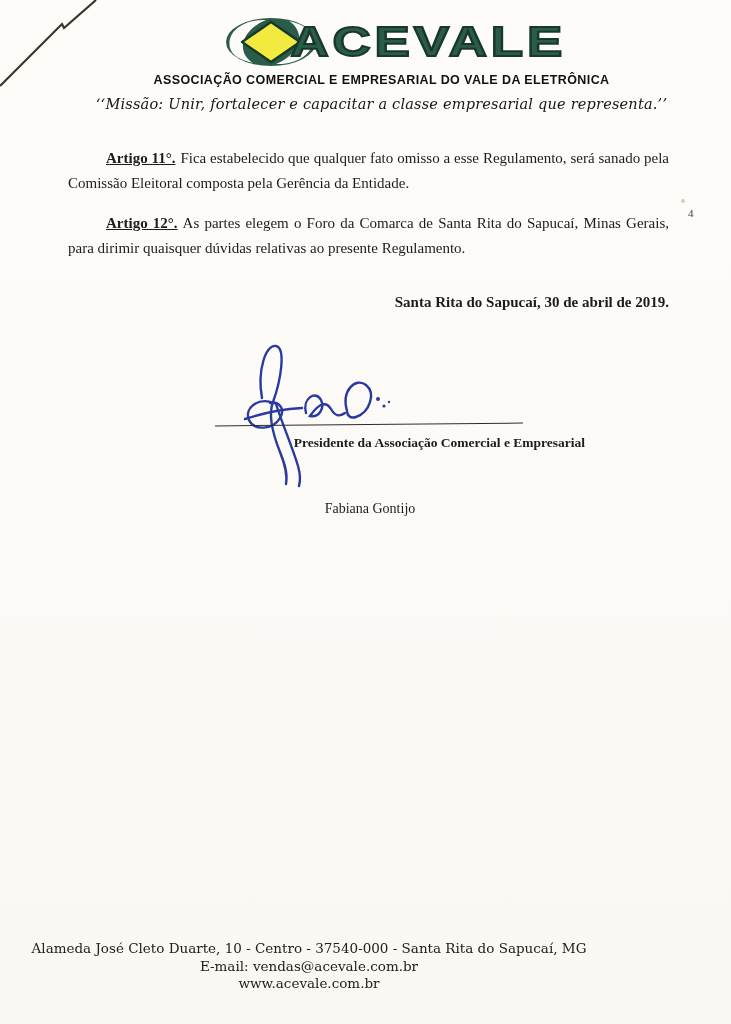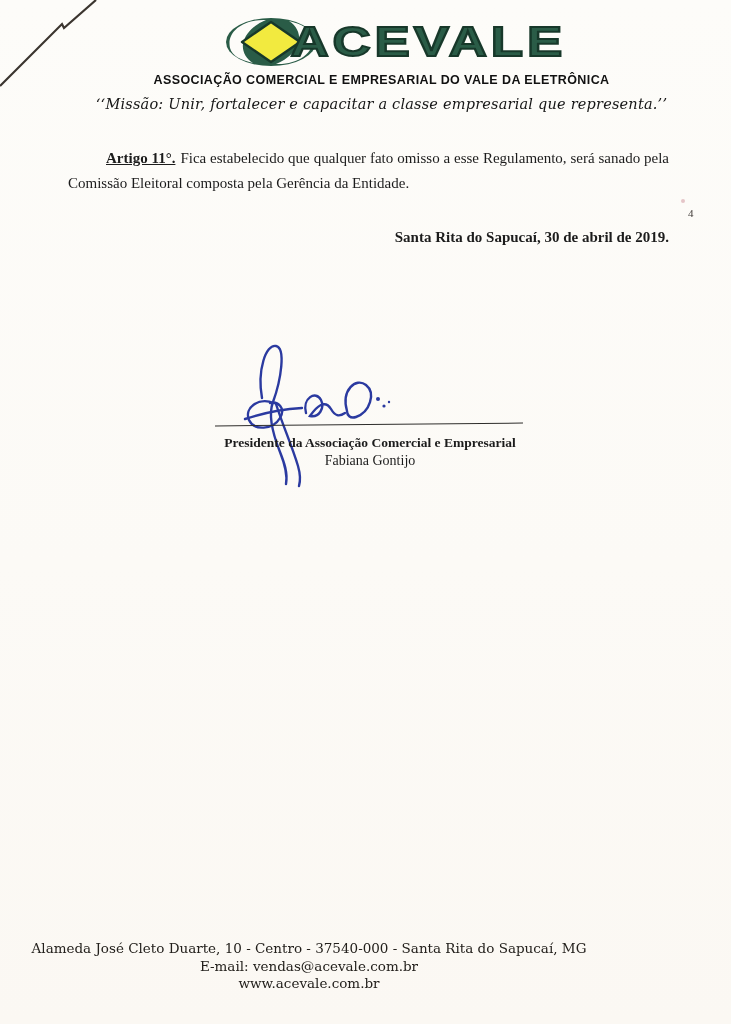--- a/index.html
+++ b/index.html
@@ -52,22 +52,22 @@
   .content{position:absolute;top:146px;left:68px;width:601px;font-size:15px;line-height:25px;text-align:justify;}
   .article{margin:0;text-indent:38px;}
   .article + .article{margin-top:15px;}
   .article-label{font-weight:bold;text-decoration:underline;margin-right:5px;}
   .date-line{margin-top:29px;text-align:right;font-weight:bold;text-indent:0;}
   
   .signature{position:absolute;top:340px;left:0;width:731px;height:160px;}
   .sig-ink{position:absolute;left:238px;top:0;}
   .sig-line{position:absolute;left:215px;top:84px;width:308px;border-top:1.8px solid #2e2d2b;transform:rotate(-0.55deg);}
   .sig-text{position:absolute;left:155px;top:94px;width:430px;text-align:center;font-size:13.5px;line-height:17.5px;}
-  .sig-title{font-weight:bold;}
-  .signer{font-weight:normal;font-size:14px;}
+  .sig-title{font-weight:bold;text-align:right;}
+  .signer{font-weight:normal;font-size:14px;margin-top:48px;}
   
   .footer{position:absolute;top:940px;left:0;width:618px;text-align:center;
     font-family:"DejaVu Serif", serif;font-size:13.5px;line-height:17.5px;color:#23201c;}
 </style>
 </head>
 <body>
 
 <div class="page">
 
   <svg class="corner-line" width="102" height="92" viewBox="0 0 102 92">
@@ -85,20 +85,21 @@
         <path d="M 46,5 L 75,25 L 46,45 L 17,25 Z" style="fill:var(--yellow,#f2ea3f);stroke:var(--green-dark,#17382a)" stroke-width="2.4" stroke-linejoin="round"></path>
       </svg>
       <span class="logo-text">ACEVALE</span>
     </div>
     <div class="org-name">ASSOCIAÇÃO COMERCIAL E EMPRESARIAL DO VALE DA ELETRÔNICA</div>
     <div class="mission">‘‘Missão: Unir, fortalecer e capacitar a classe empresarial que representa.’’</div>
   </div>
 
   <div class="content">
     <p class="article"><span class="article-label">Artigo 11°.</span><span>Fica estabelecido que qualquer fato omisso a esse Regulamento, será sanado pela Comissão Eleitoral composta pela Gerência da Entidade.</span></p>
+    <p class="article"><span class="article-label">Artigo 12°.</span><span>As partes elegem o Foro da Comarca de Santa Rita do Sapucaí, Minas Gerais, para dirimir quaisquer dúvidas relativas ao presente Regulamento.</span></p>
     <p class="date-line">Santa Rita do Sapucaí, 30 de abril de 2019.</p>
   </div>
 
   <div class="signature">
     <svg class="sig-ink" width="184" height="150" viewBox="0 0 184 150">
       <g fill="none" style="stroke:var(--ink,#2b3aa0)" stroke-width="2.4" stroke-linecap="round">
         <path d="M 24,58 C 19,30 28,4 38,6 C 48,8 43,40 35,62 C 30,75 34,92 42,112 C 46,122 50,133 48,144"></path>
         <path d="M 36,63 C 20,57 6,68 11,80 C 16,91 35,90 42,78 C 48,68 40,61 32,63"></path>
         <path d="M 7,79 C 28,72 48,69 64,68"></path>
         <path d="M 38,64 C 45,86 54,106 60,126 C 62,133 63,139 61,146"></path>

